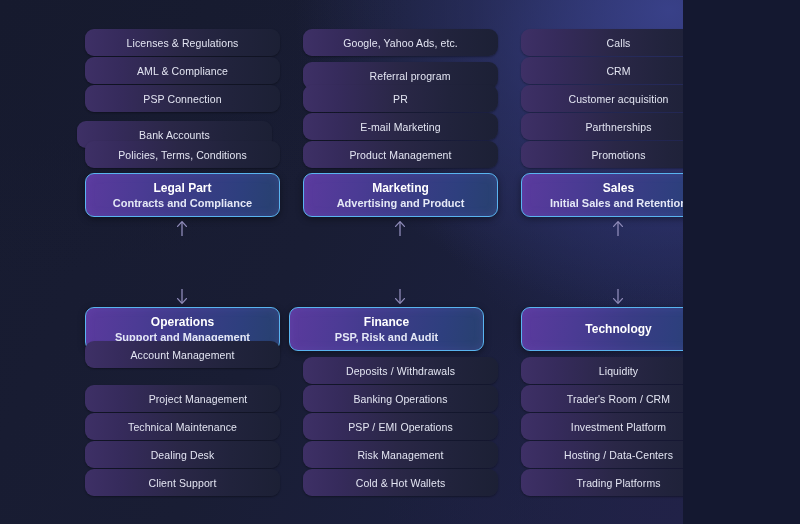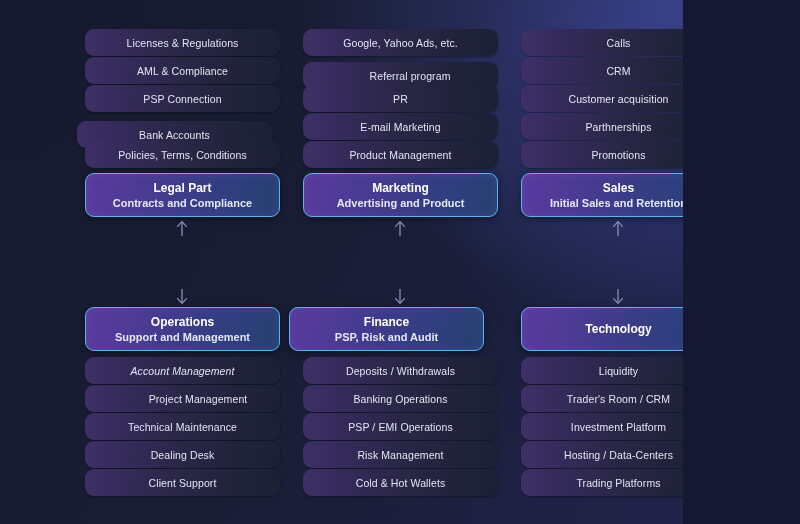--- a/index.html
+++ b/index.html
@@ -180,21 +180,21 @@
         <path d="M8 1 L8 15" stroke="#8e8ab8" stroke-width="1.3" fill="none"></path>
         <path d="M3.6 10.6 L8 15.4 L12.4 10.6" stroke="#8e8ab8" stroke-width="1.3" fill="none" stroke-linecap="round" stroke-linejoin="round"></path>
       </svg>
   </div>
 
   <div>
     <div class="card dept" style="left:85px; top:307px; width:195px;">
       <div class="dept-title">Operations</div>
       <div class="dept-sub">Support and Management</div>
     </div>
-    <div class="card leaf" style="left:85px; top:357px; width:195px;font-style:italic;">Account Management</div>
+    <div class="card leaf" style="left:85px; top:341px; width:195px;">Account Management</div>
     <div class="card leaf" style="left:85px; top:385px; width:195px;padding-left:31px;">Project Management</div>
     <div class="card leaf" style="left:85px; top:413px; width:195px;">Technical Maintenance</div>
     <div class="card leaf" style="left:85px; top:441px; width:195px;">Dealing Desk</div>
     <div class="card leaf" style="left:85px; top:469px; width:195px;">Client Support</div>
   </div>
 
   <div>
     <div class="card dept" style="left:289px; top:307px; width:195px;">
       <div class="dept-title">Finance</div>
       <div class="dept-sub">PSP, Risk and Audit</div>

